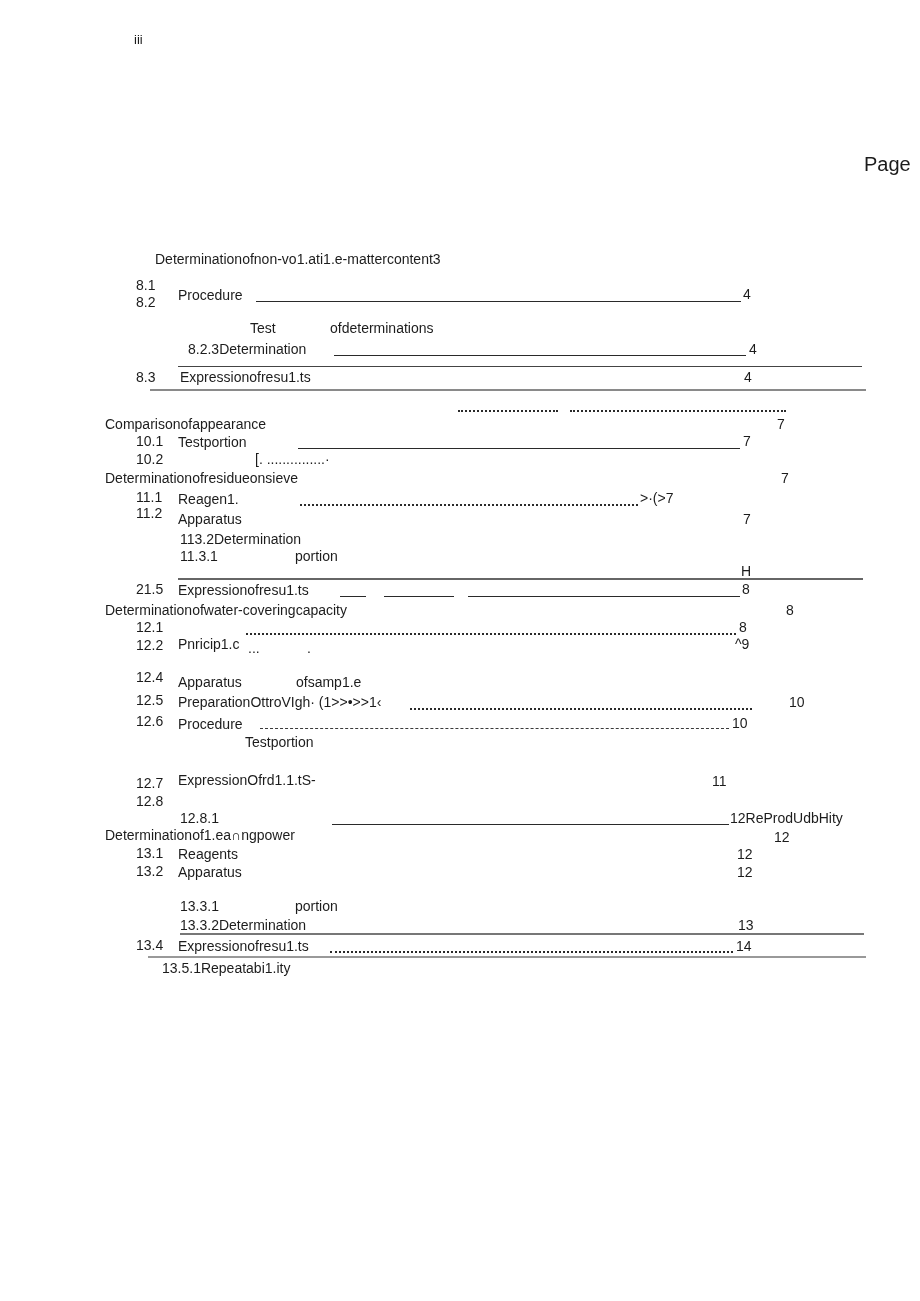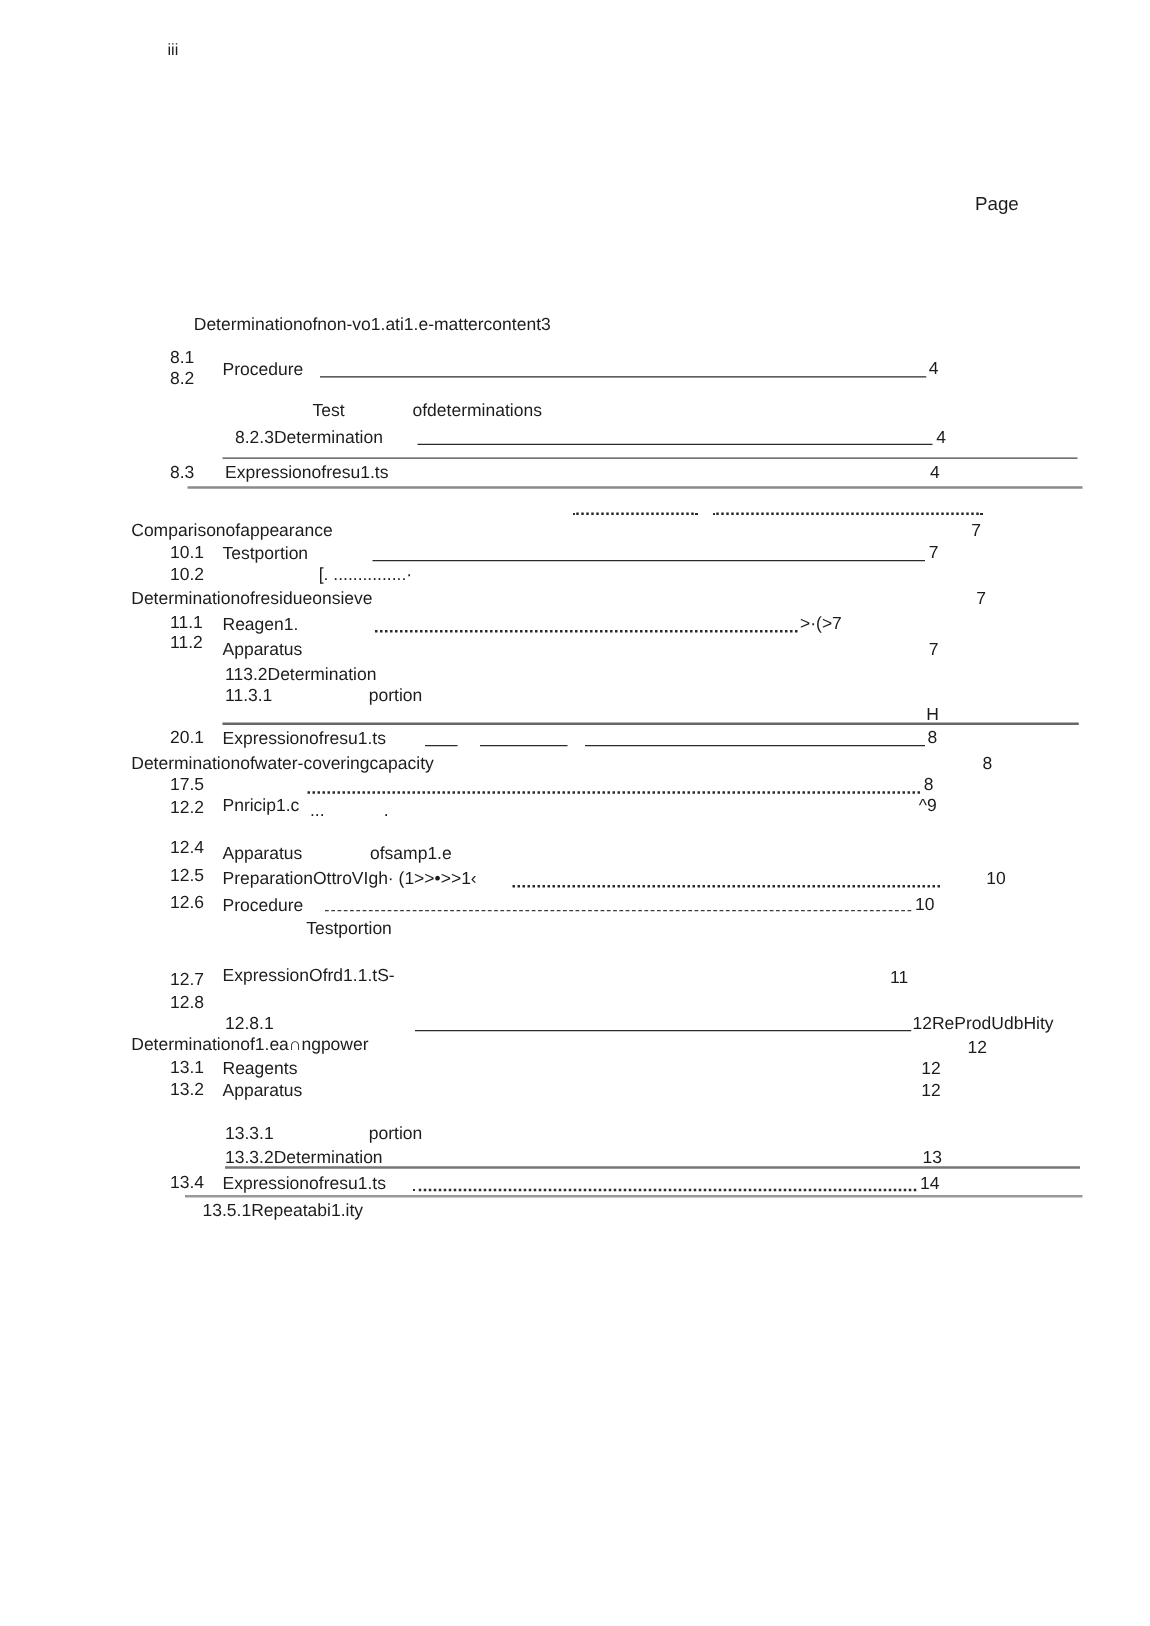--- a/index.html
+++ b/index.html
@@ -23,21 +23,21 @@
   .dot{border-bottom:2px dotted #2a2a2a;}
   .dash{border-bottom:1.5px dashed #3a3a3a;}
   .rule{position:absolute;}
 </style>
 </head>
 <body>
 
 <div id="page">
 
   <span class="t sm" style="left:105px;top:32px">iii</span>
-  <span class="t" style="left:780px;top:156px;font-size:15px">Page</span>
+  <span class="t" style="left:864px;top:156px;font-size:20px">Page</span>
 
   <span class="t" style="left:155px;top:251px">Determinationofnon-vo1.ati1.e-mattercontent3</span>
 
   <span class="t" style="left:136px;top:277px">8.1</span>
   <span class="t" style="left:136px;top:294px">8.2</span>
   <span class="t" style="left:178px;top:287px">Procedure</span>
   <div class="lead" style="left:256px;top:301px;width:485px"></div>
   <span class="t" style="left:743px;top:286px">4</span>
 
   <span class="t" style="left:250px;top:320px">Test</span>
@@ -81,31 +81,31 @@
   <span class="t" style="left:178px;top:511px">Apparatus</span>
   <span class="t" style="left:743px;top:511px">7</span>
 
   <span class="t" style="left:180px;top:548px">11.3.1</span>
   <span class="t" style="left:295px;top:548px">portion</span>
 
   <span class="t" style="left:180px;top:531px">113.2Determination</span>
   <span class="t" style="left:741px;top:563px">H</span>
   <div class="rule" style="left:178px;top:578px;width:685px;height:2px;background:#666"></div>
 
-  <span class="t" style="left:136px;top:581px">20.1</span>
+  <span class="t" style="left:136px;top:581px">21.5</span>
   <span class="t" style="left:178px;top:582px">Expressionofresu1.ts</span>
   <div class="lead" style="left:340px;top:596px;width:26px"></div>
   <div class="lead" style="left:384px;top:596px;width:70px"></div>
   <div class="lead" style="left:468px;top:596px;width:272px"></div>
   <span class="t" style="left:742px;top:581px">8</span>
 
   <span class="t" style="left:105px;top:602px">Determinationofwater-coveringcapacity</span>
   <span class="t" style="left:786px;top:602px">8</span>
 
-  <span class="t" style="left:136px;top:619px">17.5</span>
+  <span class="t" style="left:136px;top:619px">12.1</span>
   <span class="t" style="left:178px;top:636px">Pnricip1.c</span>
   <div class="lead dot" style="left:246px;top:633px;width:490px"></div>
   <span class="t" style="left:739px;top:619px">8</span>
 
   <span class="t" style="left:136px;top:637px">12.2</span>
   <span class="t" style="left:248px;top:640px">...</span>
   <span class="t" style="left:307px;top:640px">.</span>
   <span class="t" style="left:735px;top:636px">^9</span>
 
   <span class="t" style="left:136px;top:669px">12.4</span>

